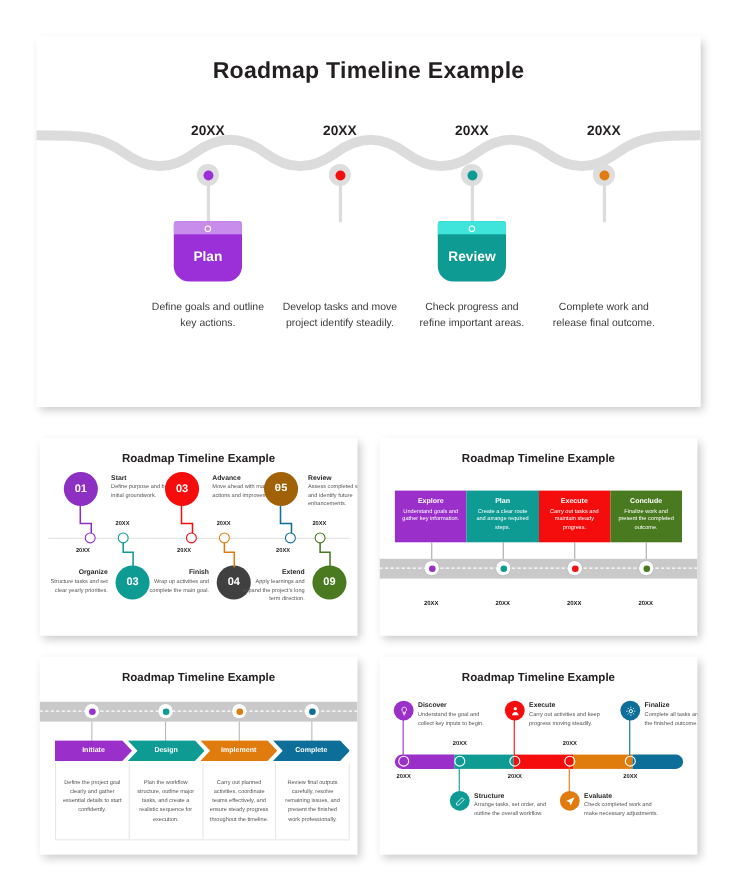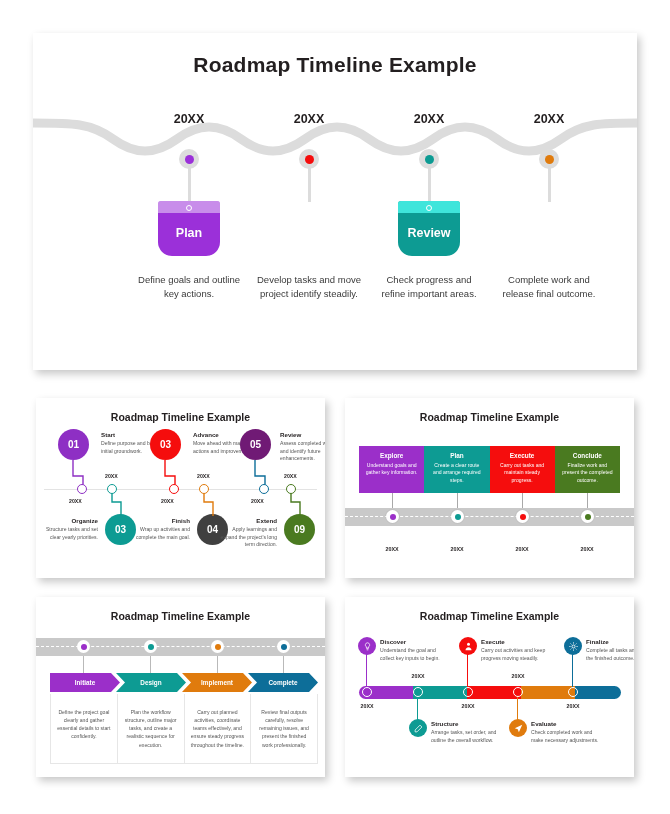--- a/index.html
+++ b/index.html
@@ -239,21 +239,21 @@
       <span>04</span>
     </div>
     <svg class="r2a-conn" style="left:160px; top:91px; width:22px; height:27px;">
       <path d="M8,0 L8,13 L17,13 L17,27" stroke="#e07b0d" stroke-width="1.4" fill="none"></path>
     </svg>
     <div class="r2a-ring" style="left:163px; top:86px; border-color:#e07b0d;"></div>
     <div class="r2a-yr" style="left:161px; top:75px;">20XX</div>
     <div class="r2a-h" style="left:92px; top:119px; width:62px; text-align:right;">Finish</div>
     <div class="r2a-p" style="left:92px; top:128px; text-align:right;">Wrap up activities and complete the main goal.</div>
 
-    <div class="circ" style="left:204px; top:31px; width:31px; height:31px; background:#701a75;">
+    <div class="circ" style="left:204px; top:31px; width:31px; height:31px; background:#a16207;font-family:Liberation Mono, monospace;">
       <span>05</span>
     </div>
     <svg class="r2a-conn" style="left:212px; top:62px; width:20px; height:29px;">
       <path d="M7,0 L7,16 L17,16 L17,29" stroke="#0d6e99" stroke-width="1.4" fill="none"></path>
     </svg>
     <div class="r2a-ring" style="left:223px; top:86px; border-color:#0d6e99;"></div>
     <div class="r2a-yr" style="left:215px; top:100px;">20XX</div>
     <div class="r2a-h" style="left:244px; top:33px;">Review</div>
     <div class="r2a-p" style="left:244px; top:42px;">Assess completed work and identify future enhancements.</div>
 

